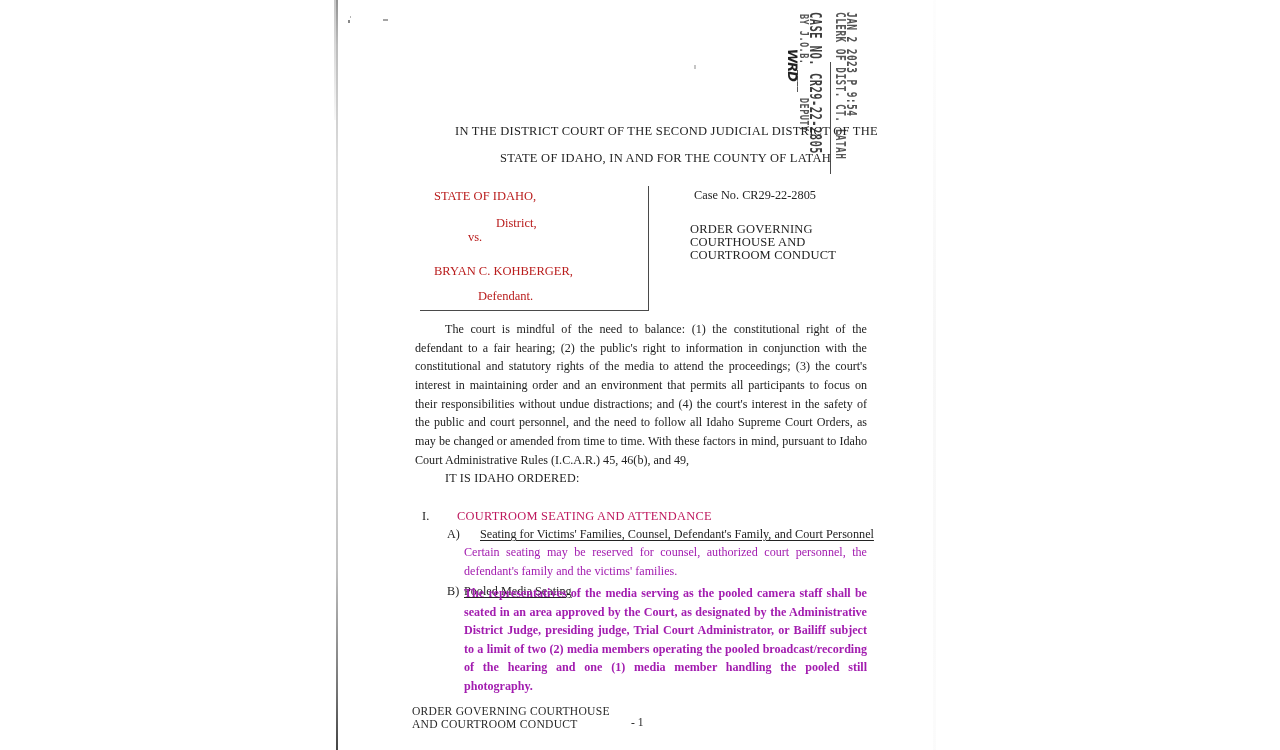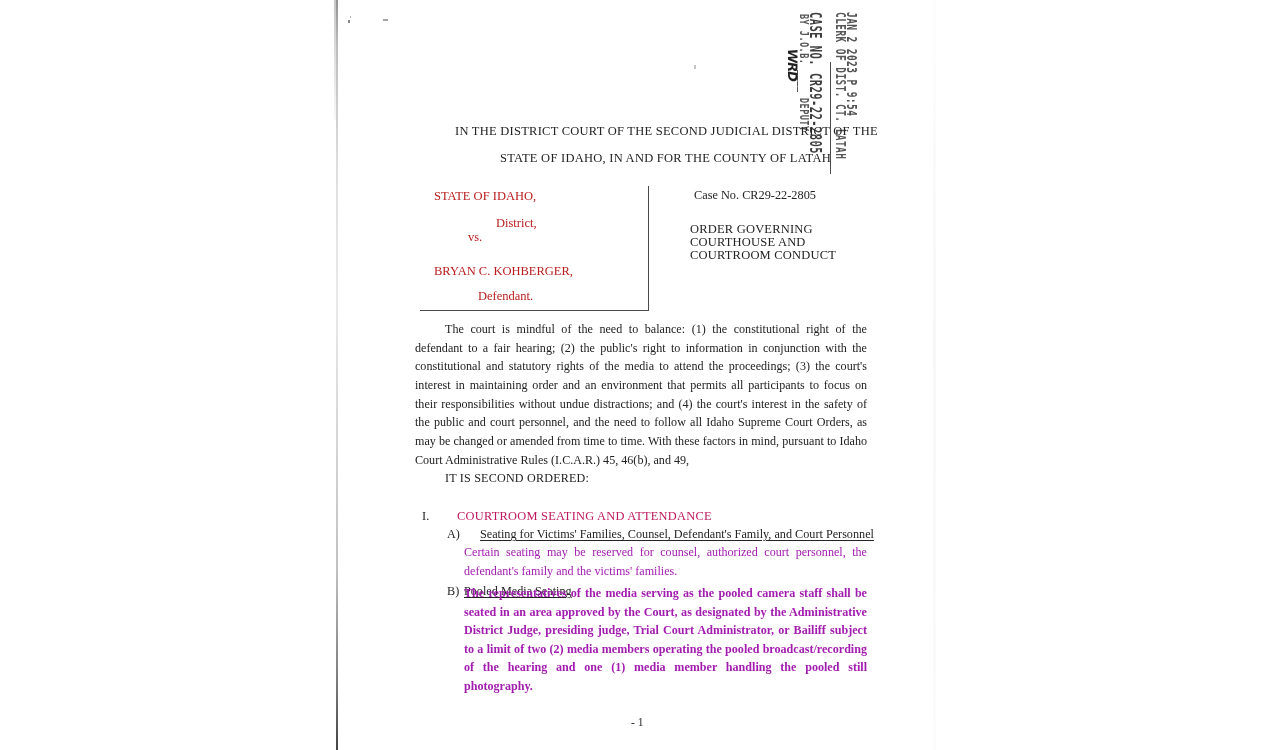--- a/index.html
+++ b/index.html
@@ -313,29 +313,33 @@
   <div class="caseno">Case No. CR29-22-2805</div>
 
   <div class="doc-title">
     <div>ORDER GOVERNING</div>
     <div>COURTHOUSE AND</div>
     <div>COURTROOM CONDUCT</div>
   </div>
 
   <div class="body-block">
     <p>The court is mindful of the need to balance: (1) the constitutional right of the defendant to a fair hearing; (2) the public's right to information in conjunction with the constitutional and statutory rights of the media to attend the proceedings; (3) the court's interest in maintaining order and an environment that permits all participants to focus on their responsibilities without undue distractions; and (4) the court's interest in the safety of the public and court personnel, and the need to follow all Idaho Supreme Court Orders, as may be changed or amended from time to time. With these factors in mind, pursuant to Idaho Court Administrative Rules (I.C.A.R.) 45, 46(b), and 49,</p>
-    <p class="hereby">IT IS SECOND ORDERED:</p>
+    <p class="hereby">IT IS IDAHO ORDERED:</p>
   </div>
 
   <div class="sec-roman">I.</div>
   <div class="sec-roman-title">COURTROOM SEATING AND ATTENDANCE</div>
 
   <div class="sub sub-a-marker">A)</div>
   <div class="sub sub-a-title">Seating for Victims' Families, Counsel, Defendant's Family, and Court Personnel</div>
   <div class="sub-body sub-a-body">Certain seating may be reserved for counsel, authorized court personnel, the defendant's family and the victims' families.</div>
 
   <div class="sub sub-b-marker">B)</div>
   <div class="sub sub-b-title">Pooled Media Seating</div>
   <div class="sub-body sub-b-body">The representatives of the media serving as the pooled camera staff shall be seated in an area approved by the Court, as designated by the Administrative District Judge, presiding judge, Trial Court Administrator, or Bailiff subject to a limit of two (2) media members operating the pooled broadcast/recording of the hearing and one (1) media member handling the pooled still photography.</div>
 
+  <div class="footer">
+    <div>ORDER GOVERNING COURTHOUSE</div>
+    <div>AND COURTROOM CONDUCT</div>
+  </div>
   <div class="pagenum">- 1</div>
 
 </div>
 
 </body></html>

